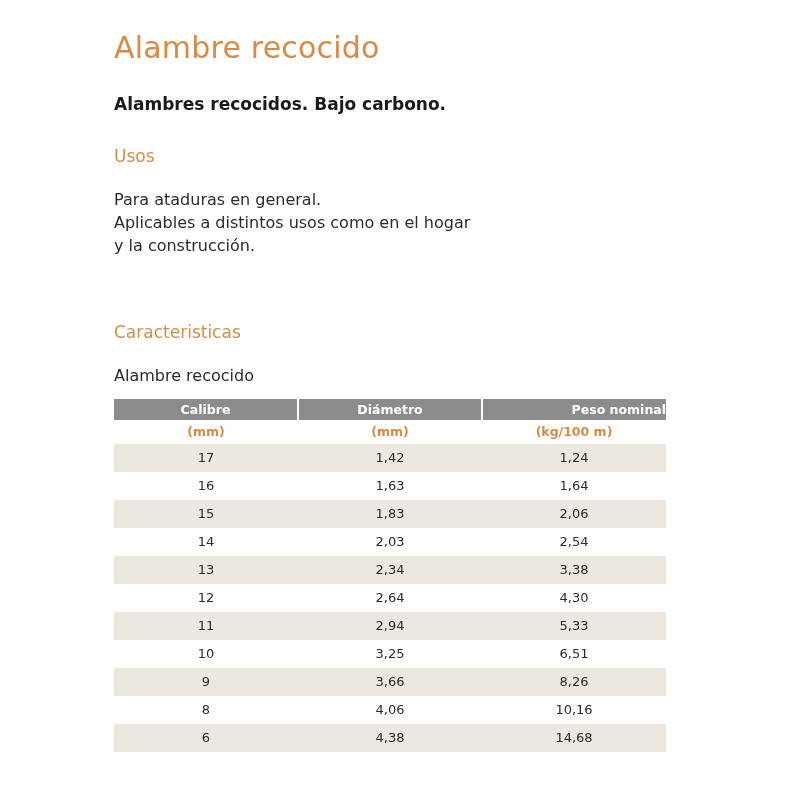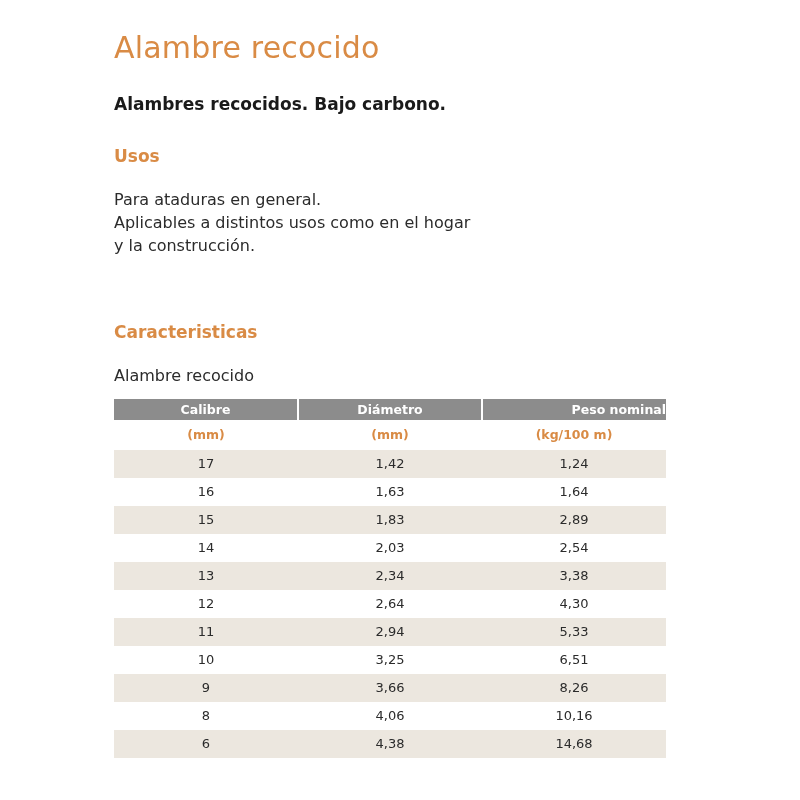--- a/index.html
+++ b/index.html
@@ -35,21 +35,21 @@
   }
   .subtitle {
     font-size: 17px;
     color: #1a1a1a;
     font-weight: bold;
     margin: 0 0 32px 0;
   }
   .section-head {
     font-size: 17px;
     color: #d98b45;
-    font-weight: 700;
+    font-weight: 400;
     margin: 3px 0 22px 0;
   }
   .body-text {
     font-size: 16px;
     color: #2b2b2b;
     line-height: 1.45;
     margin: 0;
   }
   .body-text div { white-space: nowrap; }
   .section-head.caracteristicas {
@@ -83,21 +83,21 @@
     font-weight: bold;
     font-size: 12.5px;
     border-right: 2px solid #ffffff;
   }
   table.spec thead th:last-child { border-right: none; text-align: right; }
   table.spec tr.units td {
     background: #ffffff;
     color: #d98b45;
     font-weight: bold;
     font-size: 12.5px;
-    height: 30px;
+    height: 24px;
     line-height: 24px;
   }
   table.spec tbody tr.row-odd td {
     background: #ece7df;
     color: #2b2b2b;
   }
   table.spec tbody tr.row-even td {
     background: #ffffff;
     color: #2b2b2b;
   }
@@ -155,21 +155,21 @@
           <td>1,24</td>
         </tr>
         <tr class="row-even">
           <td>16</td>
           <td>1,63</td>
           <td>1,64</td>
         </tr>
         <tr class="row-odd">
           <td>15</td>
           <td>1,83</td>
-          <td>2,89</td>
+          <td>2,06</td>
         </tr>
         <tr class="row-even">
           <td>14</td>
           <td>2,03</td>
           <td>2,54</td>
         </tr>
         <tr class="row-odd">
           <td>13</td>
           <td>2,34</td>
           <td>3,38</td>

